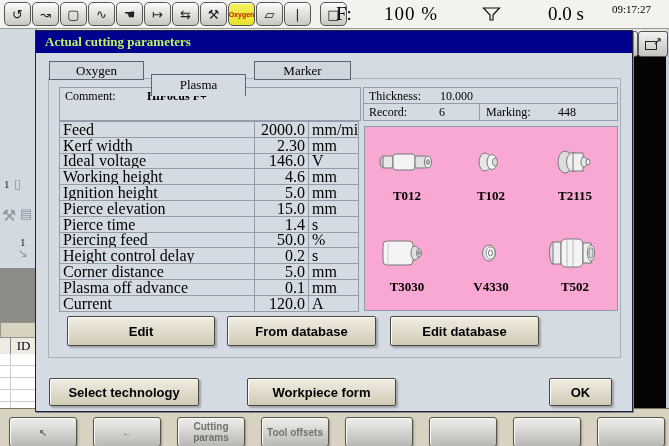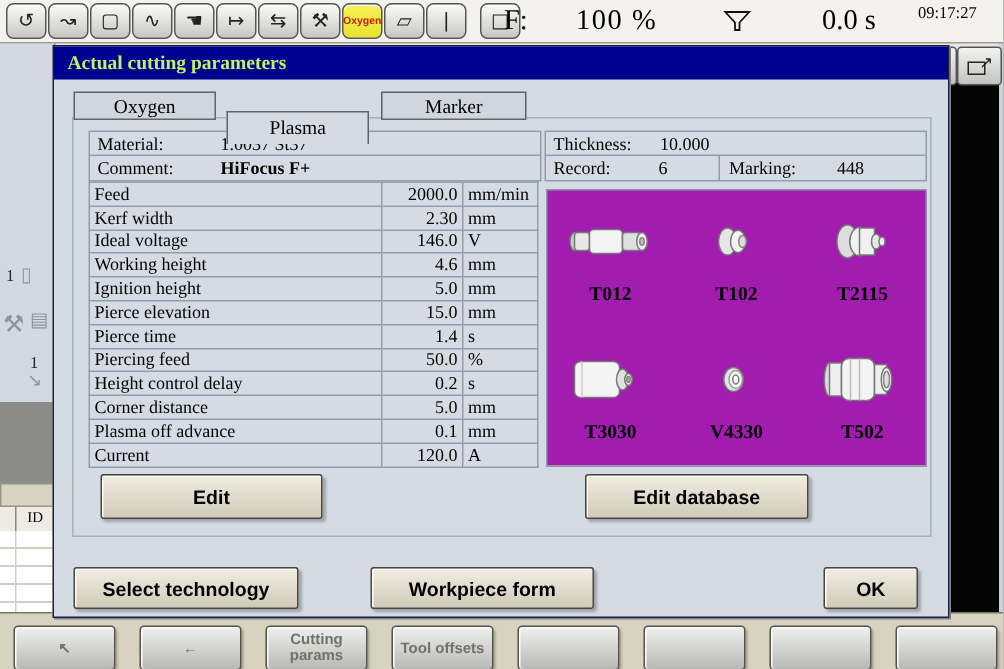--- a/index.html
+++ b/index.html
@@ -24,21 +24,21 @@
   .status-clock{left:612px;top:3px;font-size:11px;}
 
   
   .lp-light{left:0;top:28px;width:36px;height:240px;background:#d3d9e1;border-right:1px solid #8b919b;z-index:1;}
   .lp-ico{position:absolute;color:#8d949e;font-family:"DejaVu Sans",sans-serif;}
   .lp-num{position:absolute;color:#222;font-size:11px;}
   .lp-dark{left:0;top:268px;width:36px;height:54px;background:#8b8b88;z-index:1;}
   .lp-beige{left:0;top:322px;width:36px;height:16px;background:#d8d2c0;border:1px solid #98948a;box-sizing:border-box;z-index:1;}
   .lp-idhdr{left:0;top:338px;width:36px;height:16px;background:#edebe3;border-bottom:1px solid #888;display:flex;z-index:1;}
   .lp-idhdr .c1{width:10px;border-right:1px solid #888;}
-  .lp-idhdr .c2{flex:1;font-size:10px;text-align:center;line-height:15px;}
+  .lp-idhdr .c2{flex:1;font-size:13px;text-align:center;line-height:15px;}
   .lp-rows{left:0;top:354px;width:36px;height:61px;z-index:1;
            background:repeating-linear-gradient(180deg,#fff 0 11px,#cfcfc8 11px 12px);}
   .lp-rows::before{content:"";position:absolute;left:10px;top:0;bottom:0;width:1px;background:#cfcfc8;}
 
   
   .canvas{left:633px;top:55px;width:33px;height:353px;background:#050505;z-index:1;}
   .rstrip{left:666px;top:28px;width:3px;height:418px;background:#ccd2da;z-index:1;}
   .trbtn{position:absolute;top:31px;height:24px;border:1px solid #555;border-radius:3px;
          background:linear-gradient(180deg,#f2f2f0,#c3c3bf);z-index:2;
          display:flex;align-items:center;justify-content:center;
@@ -55,25 +55,25 @@
   .tab.active{top:43px;height:22px;line-height:19px;border-bottom:none;}
   .pane{position:absolute;left:12px;top:47px;width:573px;height:280px;border:1px solid #a8b0bc;
         box-sizing:border-box;z-index:11;}
 
   .hbox{position:absolute;border:1px solid #949dab;box-sizing:border-box;font-size:12px;}
   .hrow{display:flex;height:16px;line-height:16px;border-bottom:1px solid #949dab;box-sizing:border-box;}
   .hrow:last-child{border-bottom:none;}
   .hl{padding-left:5px;}
   .bold{font-weight:bold;}
 
-  table.params{position:absolute;border-collapse:collapse;table-layout:fixed;font-size:12px;border-radius:25px;}
+  table.params{position:absolute;border-collapse:collapse;table-layout:fixed;font-size:16px;border-radius:25px;}
   table.params td{border:1px solid #949dab;padding:0 3px;height:14.8px;line-height:13px;overflow:hidden;white-space:nowrap;}
   td.pv{text-align:right;}
 
-  .consum{position:absolute;background:#a21caf;border:1px solid #8e99a6;box-sizing:border-box;
+  .consum{position:absolute;background:#f9a8d4;border:1px solid #8e99a6;box-sizing:border-box;
           display:grid;grid-template-columns:repeat(3,1fr);grid-template-rows:1fr 1fr;}
   .citem{display:flex;flex-direction:column;align-items:center;justify-content:center;}
   .ccode{font-weight:bold;font-size:13px;margin-top:2px;}
 
   .dbtn{position:absolute;border:1px solid #4a463c;border-radius:2px;
         background:linear-gradient(180deg,#f1ede1,#d0cab8);
         box-shadow:inset 1px 1px 0 #fff,2px 2px 2px rgba(0,0,0,0.25);
         font:bold 13px "Liberation Sans",sans-serif;color:#000;
         display:flex;align-items:center;justify-content:center;cursor:default;}
 
@@ -198,24 +198,20 @@
     <div class="titlebar">Actual cutting parameters</div>
     <div id="tabs">
         <div class="tab inactive" style="left: 13px; width: 95px;">Oxygen</div>
         <div class="tab active" style="left: 115px; width: 95px;">Plasma</div>
         <div class="tab inactive" style="left: 218px; width: 97px;">Marker</div>
       </div>
     <div class="pane"></div>
 
     <div class="hbox" style="left:23px;top:56px;width:302px;height:34px;">
       <div class="hrow">
-        <span class="hl" style="width:82px;">Material:</span>
-        <span>1.0037 St37</span>
-      </div>
-      <div class="hrow">
         <span class="hl" style="width:82px;">Comment:</span>
         <span class="bold">HiFocus F+</span>
       </div>
     </div>
     <div class="hbox" style="left:327px;top:56px;width:255px;height:34px;">
       <div class="hrow">
         <span class="hl" style="width:71px;">Thickness:</span>
         <span>10.000</span>
       </div>
       <div class="hrow">
@@ -353,20 +349,21 @@
               <line x1="30" y1="6" x2="30" y2="34" stroke="#bbb"></line>
               <rect x="40" y="10" width="8" height="20" fill="#eee" stroke="#777"></rect>
               <ellipse cx="48" cy="20" rx="3.5" ry="8" fill="#fff" stroke="#777"></ellipse>
               <ellipse cx="48" cy="20" rx="2" ry="5.5" fill="#ddd" stroke="#888"></ellipse>
             </svg></span>
           <span class="ccode">T502</span>
         </div>
       </div>
 
     <div class="dbtn" style="left:31px;top:285px;width:146px;height:28px;">Edit</div>
+    <div class="dbtn" style="left:191px;top:285px;width:147px;height:28px;">From database</div>
     <div class="dbtn" style="left:354px;top:285px;width:147px;height:28px;">Edit database</div>
 
     <div class="dbtn" style="left:13px;top:347px;width:148px;height:26px;">Select technology</div>
     <div class="dbtn" style="left:174px;top:347px;width:147px;height:26px;margin-left:37px;">Workpiece form</div>
     <div class="dbtn" style="left:513px;top:347px;width:61px;height:26px;">OK</div>
   </div>
 
 </div>
 
 </body></html>

